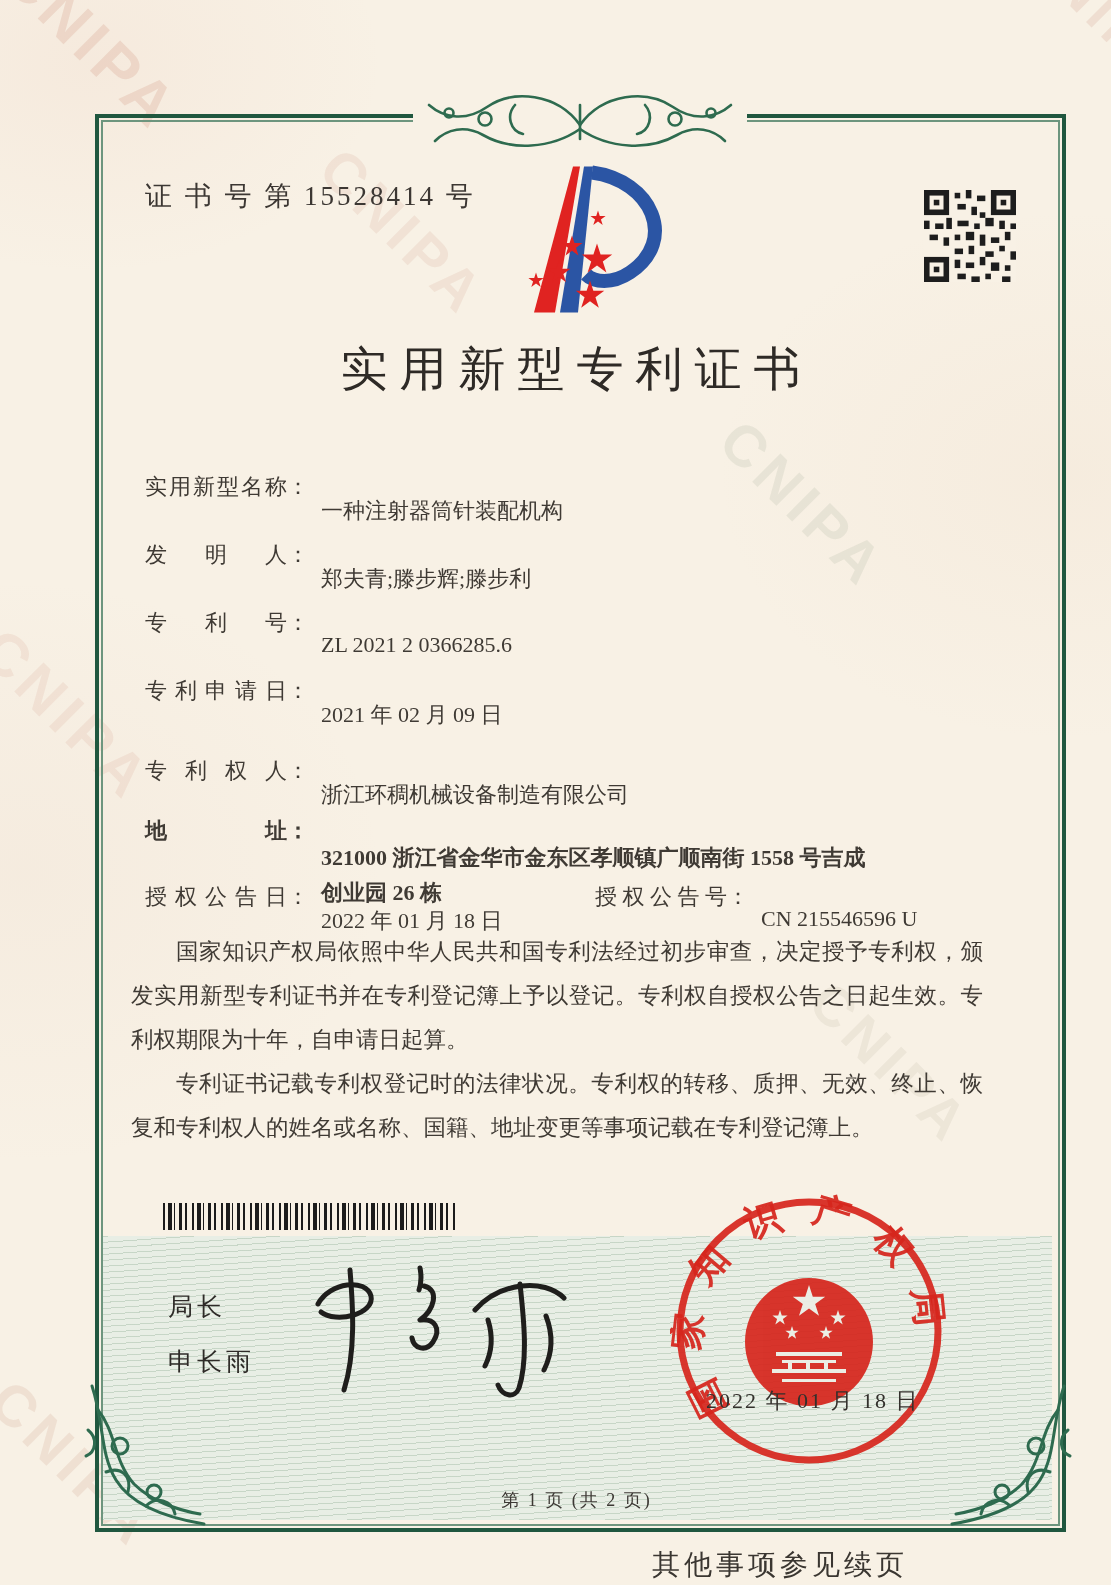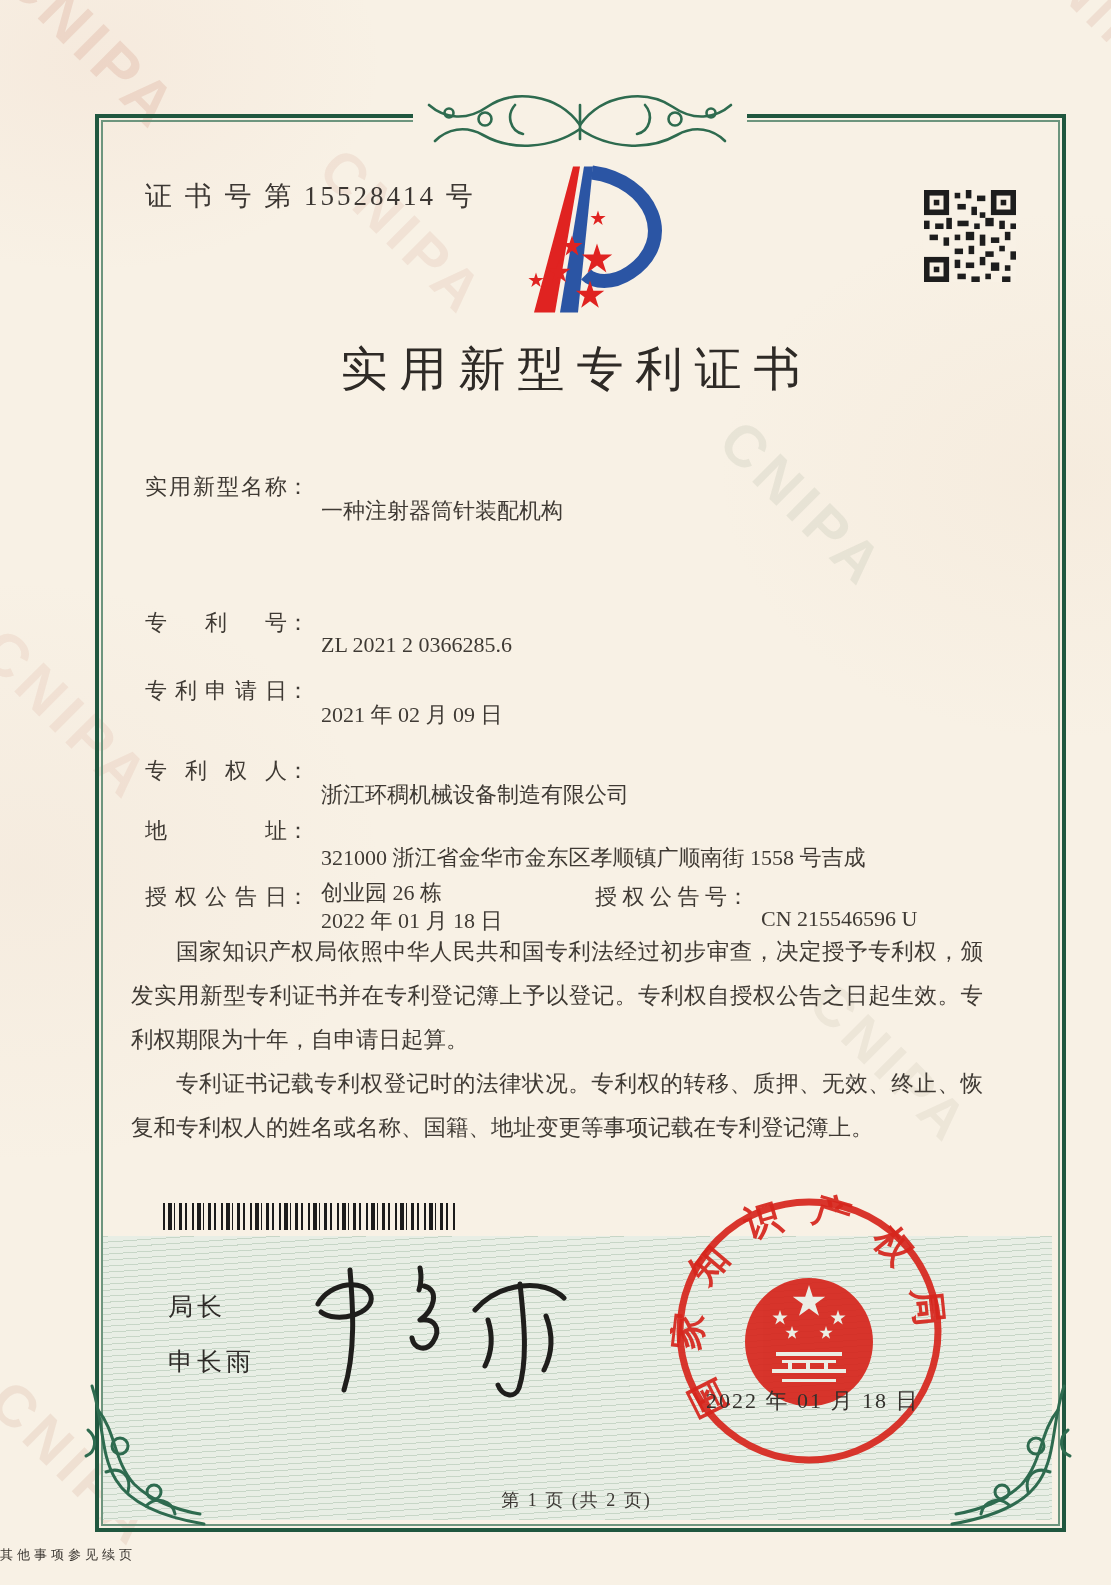--- a/index.html
+++ b/index.html
@@ -47,21 +47,21 @@
   .qr{position:absolute;left:924px;top:190px;}
   .title{position:absolute;left:95px;top:338px;width:963px;text-align:center;
     font-size:47px;font-weight:normal;letter-spacing:12px;color:#2e2a26;}
   
   .row{position:absolute;left:145px;font-size:22px;white-space:nowrap;color:#3f3a34;}
   .row .lbl{display:inline-block;width:142px;text-align:justify;text-align-last:justify;vertical-align:top;}
   .row .colon{display:inline-block;vertical-align:top;}
   .row .val{display:inline-block;margin-left:12px;vertical-align:top;margin-top:24px;}
   .row .val.wrap{white-space:normal;width:566px;line-height:35px;}
   .r-name{top:472px;} .r-inv{top:540px;} .r-pat{top:608px;} .r-file{top:676px;}
-  .r-owner{top:756px;} .r-addr{top:816px;} .r-grant{top:882px;font-family:Liberation Serif, serif;}
+  .r-owner{top:756px;} .r-addr{top:816px;font-weight:bold;} .r-grant{top:882px;font-family:Liberation Serif, serif;}
   .grant-right{position:absolute;left:450px;top:0;white-space:nowrap;}
   .grant-right .lbl2{display:inline-block;width:132px;text-align:justify;text-align-last:justify;}
   
   .bodytext{position:absolute;left:131px;top:930px;width:852px;font-size:22.5px;
     line-height:44px;text-align:justify;color:#3f3a34;}
   .bodytext p{margin:0;text-indent:2em;}
   
   .barcode{position:absolute;left:163px;top:1203px;width:292px;height:27px;
     background-image:repeating-linear-gradient(90deg,
       #1c1c1c 0 2px,transparent 2px 5px,
@@ -69,21 +69,21 @@
       #1c1c1c 11px 12px,transparent 12px 16px,
       #1c1c1c 16px 19px,transparent 19px 22px,
       #1c1c1c 22px 24px,transparent 24px 29px);}
   .officer{position:absolute;left:168px;top:1290px;font-family:"Liberation Sans",sans-serif;
     font-size:25px;color:#2e2b28;letter-spacing:4px;}
   .officer .name{margin-top:22px;}
   .signature{position:absolute;left:272px;top:1248px;}
   .seal{position:absolute;left:670px;top:1192px;}
   .seal-date{position:absolute;left:706px;top:1386px;font-size:22px;letter-spacing:2px;color:#33302c;white-space:nowrap;}
   .page-num{position:absolute;left:95px;top:1488px;width:963px;text-align:center;font-size:18px;color:#3c3834;letter-spacing:2px;}
-  .continuation{position:absolute;left:0;top:1546px;width:908px;text-align:left;font-size:13px;color:#3a3631;letter-spacing:4px;}
+  .continuation{position:absolute;left:0;top:1546px;width:908px;text-align:right;font-size:28px;color:#3a3631;letter-spacing:4px;}
 </style>
 </head>
 <body>
 
 <div class="page">
 
   <div class="wm wm1">CNIPA</div>
   <div class="wm wm2">CNIPA</div>
   <div class="wm wm3">CNIPA</div>
   <div class="wm wm4">CNIPA</div>
@@ -215,20 +215,23 @@
           <rect x="28" y="31" width="3" height="2"></rect>
       </g>
     </svg>
   </div>
 
   <div class="title">实用新型专利证书</div>
 
   <div class="row r-name">
     <span class="lbl">实用新型名称</span><span class="colon">：</span><span class="val">一种注射器筒针装配机构</span>
   </div>
+  <div class="row r-inv">
+    <span class="lbl">发明人</span><span class="colon">：</span><span class="val">郑夫青;滕步辉;滕步利</span>
+  </div>
   <div class="row r-pat">
     <span class="lbl">专利号</span><span class="colon">：</span><span class="val">ZL 2021 2 0366285.6</span>
   </div>
   <div class="row r-file">
     <span class="lbl">专利申请日</span><span class="colon">：</span><span class="val">2021 年 02 月 09 日</span>
   </div>
   <div class="row r-owner">
     <span class="lbl">专利权人</span><span class="colon">：</span><span class="val">浙江环稠机械设备制造有限公司</span>
   </div>
   <div class="row r-addr">

